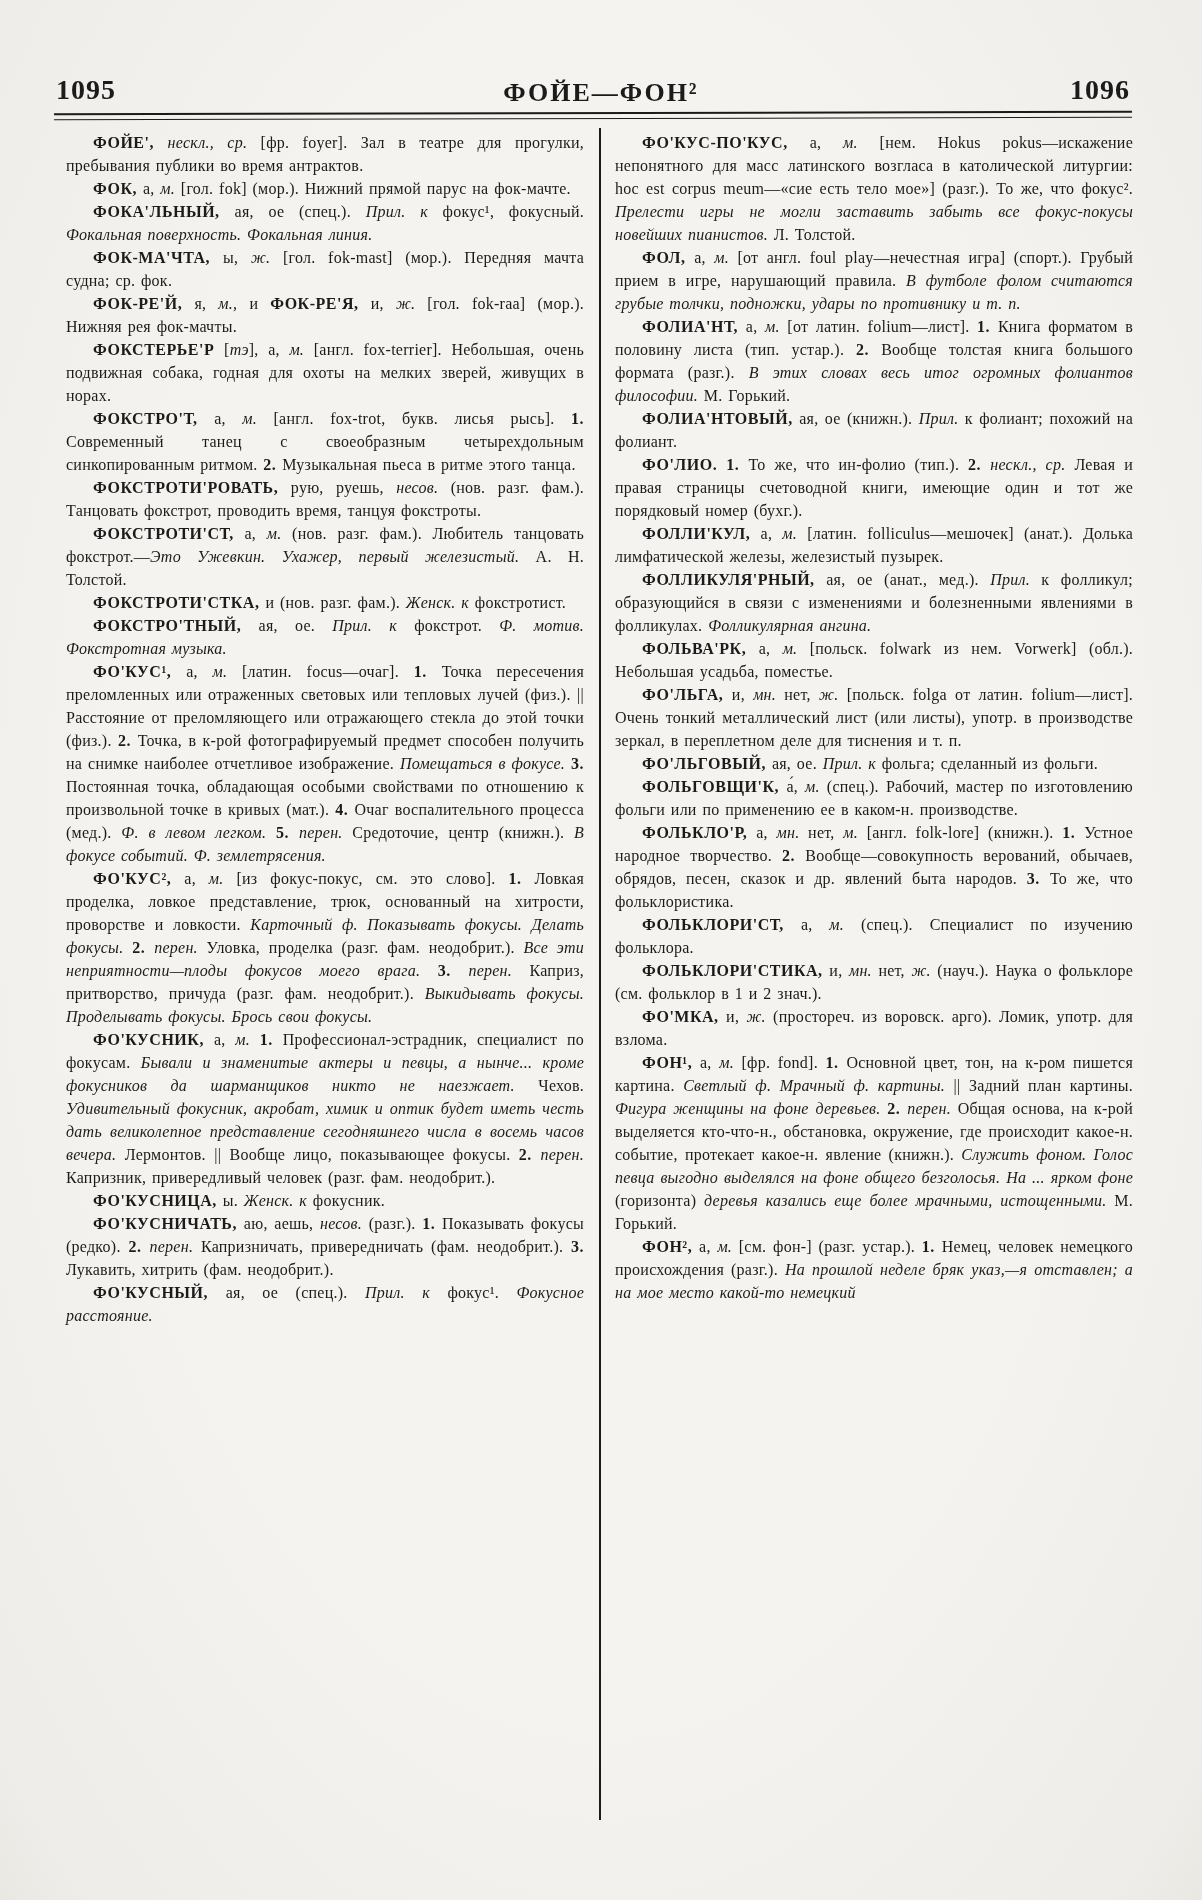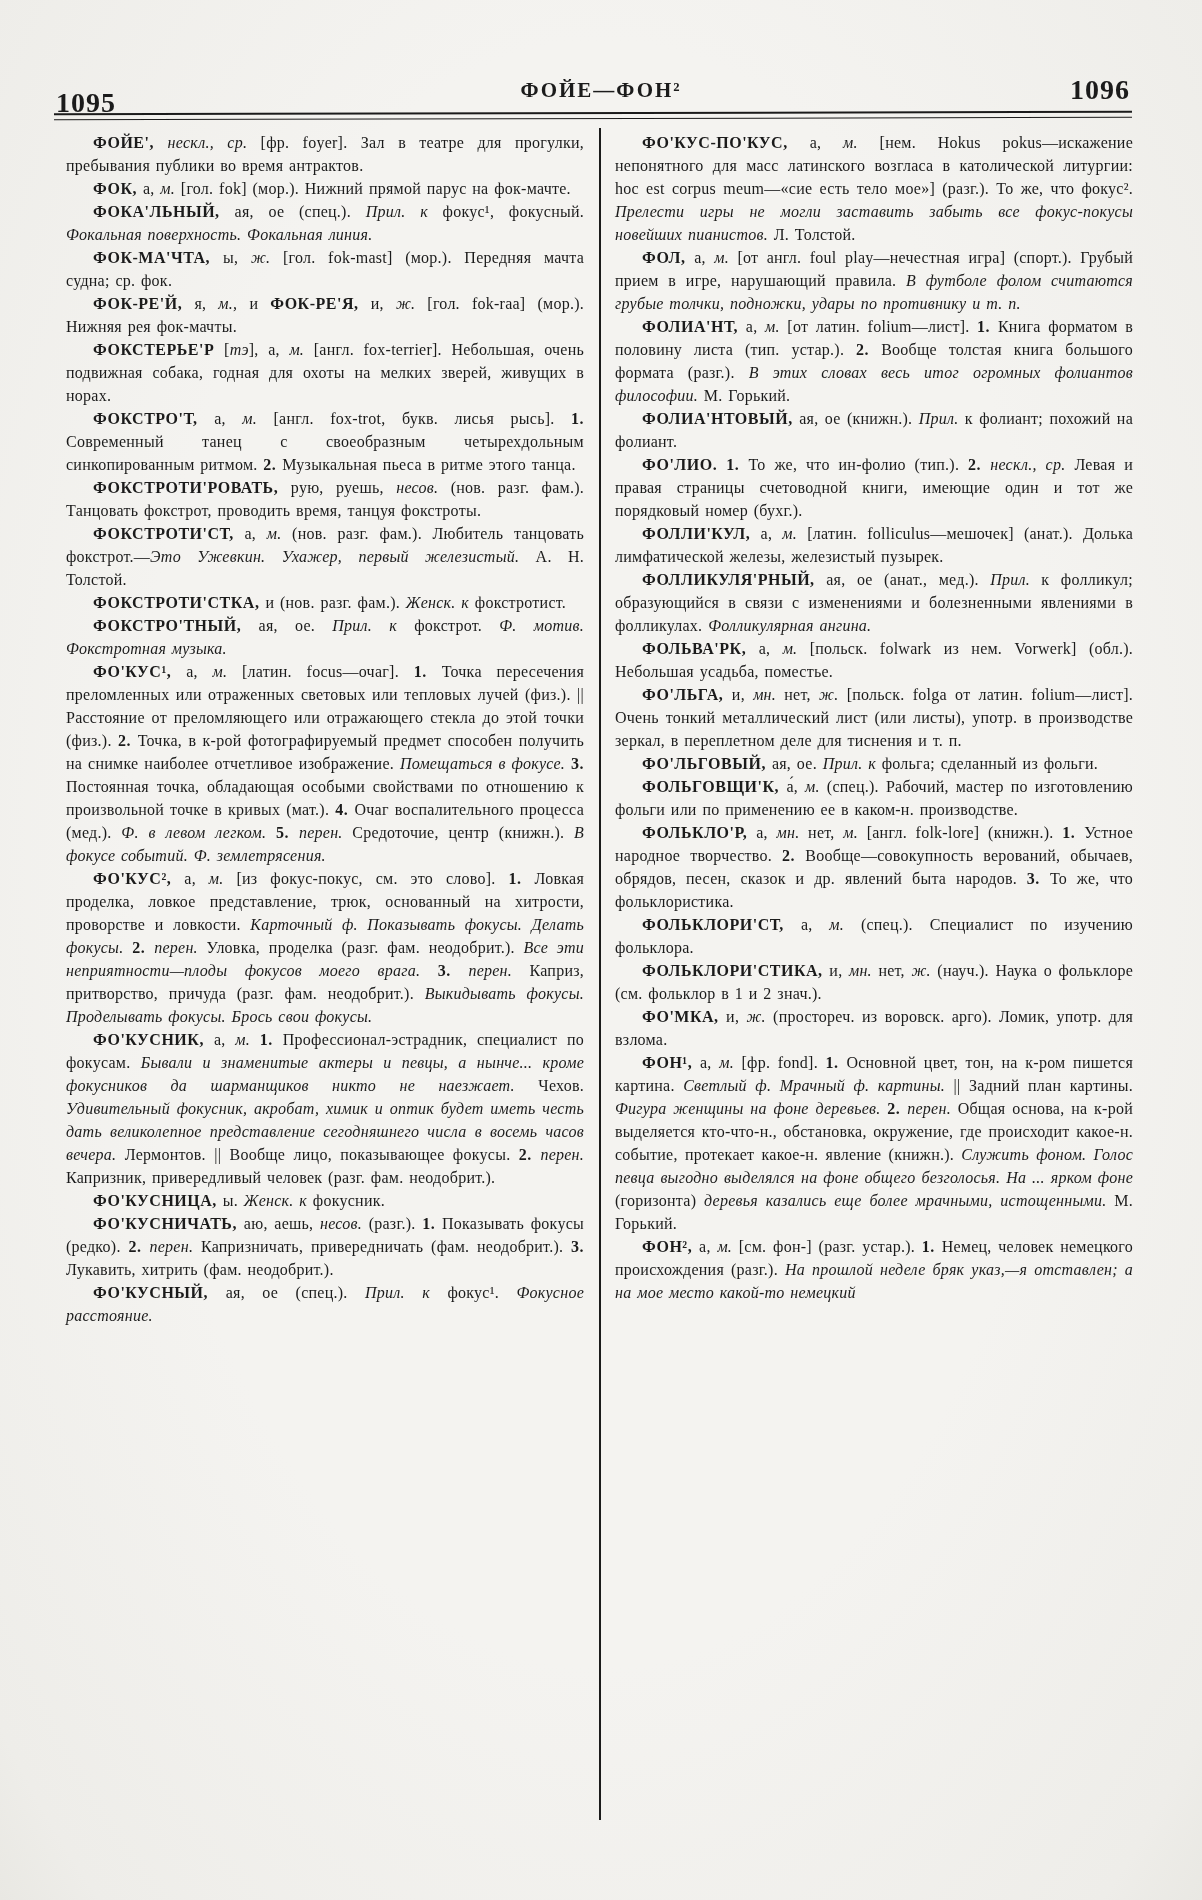--- a/index.html
+++ b/index.html
@@ -6,25 +6,25 @@
   .page{
     position:relative;
     width:1202px;height:1900px;
     margin:0 auto;
     background:radial-gradient(ellipse at 50% 45%, #f4f3f0 55%, #eeede9 92%, #e9e8e3 100%);
     color:#1b1b1b;
     font-family:"Liberation Serif","DejaVu Serif",serif;
     overflow:hidden;
   }
   .pageno{position:absolute;top:74px;font-weight:bold;font-size:28px;letter-spacing:1px;}
-  .pageno-left{left:56px;margin-top:13px;}
+  .pageno-left{left:56px;}
   .pageno-right{right:72px;}
   .header-title{
     position:absolute;top:78px;left:0;right:0;
-    text-align:center;font-weight:bold;font-size:21px;letter-spacing:2px;
+    text-align:center;font-weight:bold;font-size:26px;letter-spacing:2px;
   }
   .rule-double{
     position:absolute;left:54px;right:70px;top:112px;height:4px;
     border-top:2px solid #1b1b1b;border-bottom:1px solid #1b1b1b;
     transform:rotate(-0.12deg);
   }
   .divider{
     position:absolute;left:599px;top:128px;width:2px;height:1692px;
     background:#1b1b1b;
   }

